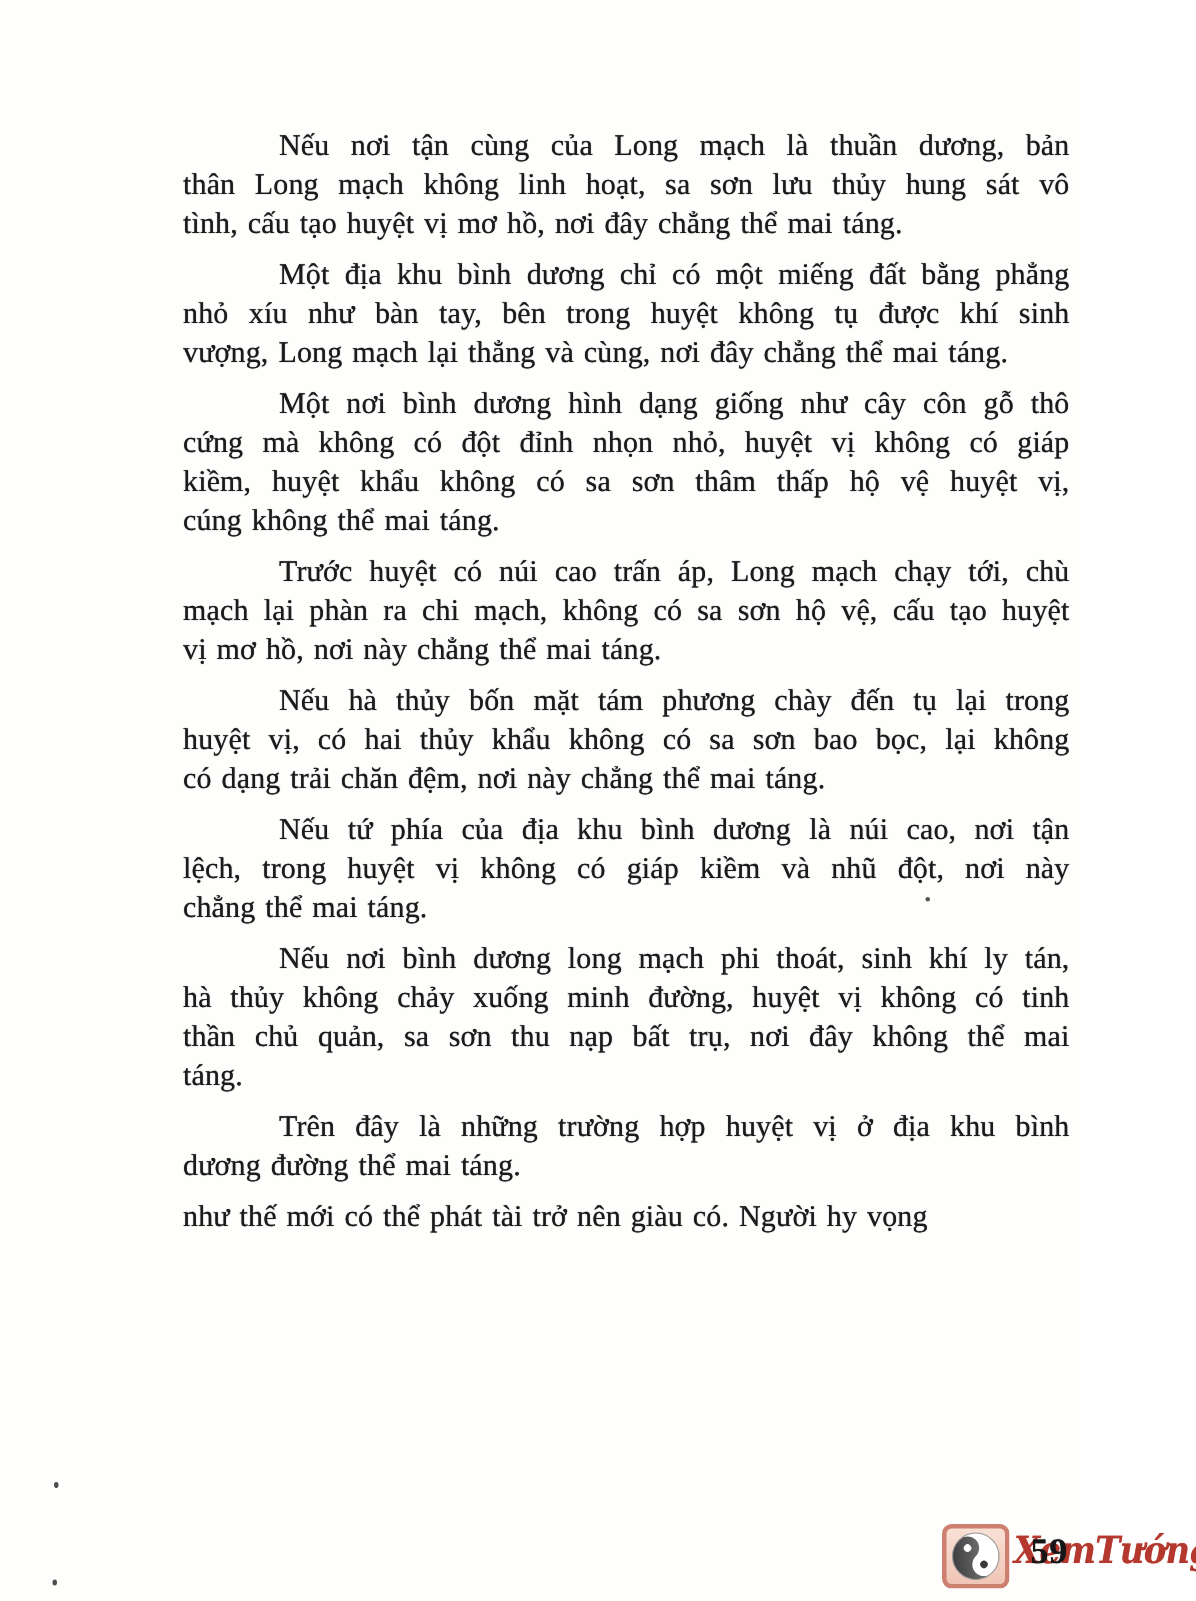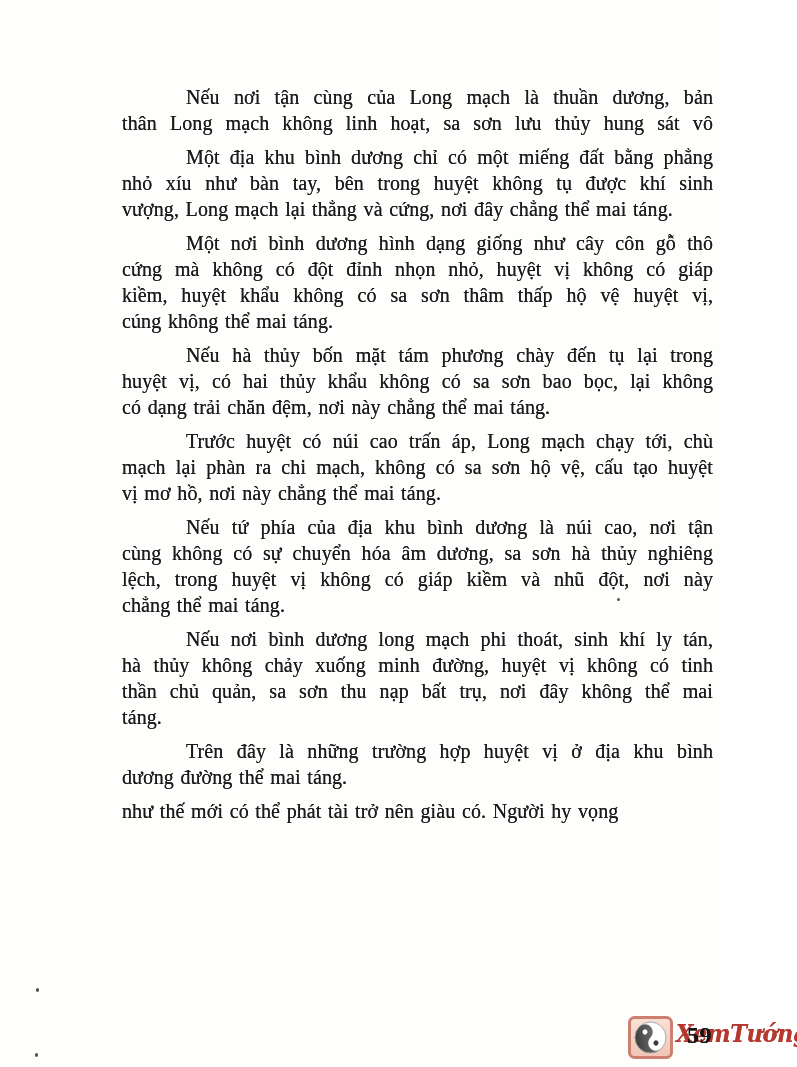--- a/index.html
+++ b/index.html
@@ -71,45 +71,45 @@
 </style>
 </head>
 <body>
 
 <div class="page">
 
   <main class="text-block">
       <div class="para">
         <div class="line first">Nếu nơi tận cùng của Long mạch là thuần dương, bản</div>
         <div class="line">thân Long mạch không linh hoạt, sa sơn lưu thủy hung sát vô</div>
+        <div class="line last">tình, cấu tạo huyệt vị mơ hồ, nơi đây chẳng thể mai táng.</div>
       </div>
       <div class="para">
         <div class="line first">Một địa khu bình dương chỉ có một miếng đất bằng phẳng</div>
         <div class="line">nhỏ xíu như bàn tay, bên trong huyệt không tụ được khí sinh</div>
-        <div class="line last">vượng, Long mạch lại thẳng và cứng, nơi đây chẳng thể mai táng.</div>
+        <div class="line last">vượng, Long mạch lại thẳng và cùng, nơi đây chẳng thể mai táng.</div>
       </div>
       <div class="para">
         <div class="line first">Một nơi bình dương hình dạng giống như cây côn gỗ thô</div>
         <div class="line">cứng mà không có đột đỉnh nhọn nhỏ, huyệt vị không có giáp</div>
         <div class="line">kiềm, huyệt khẩu không có sa sơn thâm thấp hộ vệ huyệt vị,</div>
         <div class="line last">cúng không thể mai táng.</div>
       </div>
       <div class="para">
+        <div class="line first">Trước huyệt có núi cao trấn áp, Long mạch chạy tới, chù</div>
+        <div class="line">mạch lại phàn ra chi mạch, không có sa sơn hộ vệ, cấu tạo huyệt</div>
+        <div class="line last">vị mơ hồ, nơi này chẳng thể mai táng.</div>
+      </div>
+      <div class="para">
         <div class="line first">Nếu hà thủy bốn mặt tám phương chày đến tụ lại trong</div>
         <div class="line">huyệt vị, có hai thủy khẩu không có sa sơn bao bọc, lại không</div>
         <div class="line last">có dạng trải chăn đệm, nơi này chẳng thể mai táng.</div>
       </div>
       <div class="para">
-        <div class="line first">Trước huyệt có núi cao trấn áp, Long mạch chạy tới, chù</div>
-        <div class="line">mạch lại phàn ra chi mạch, không có sa sơn hộ vệ, cấu tạo huyệt</div>
-        <div class="line last">vị mơ hồ, nơi này chẳng thể mai táng.</div>
-      </div>
-      <div class="para">
         <div class="line first">Nếu tứ phía của địa khu bình dương là núi cao, nơi tận</div>
-        <div class="line">cùng không có sự chuyển hóa âm dương, sa sơn hà thủy nghiêng</div>
         <div class="line">lệch, trong huyệt vị không có giáp kiềm và nhũ đột, nơi này</div>
         <div class="line last">chẳng thể mai táng.</div>
       </div>
       <div class="para">
         <div class="line first">Nếu nơi bình dương long mạch phi thoát, sinh khí ly tán,</div>
         <div class="line">hà thủy không chảy xuống minh đường, huyệt vị không có tinh</div>
         <div class="line">thần chủ quản, sa sơn thu nạp bất trụ, nơi đây không thể mai</div>
         <div class="line last">táng.</div>
       </div>
       <div class="para">

